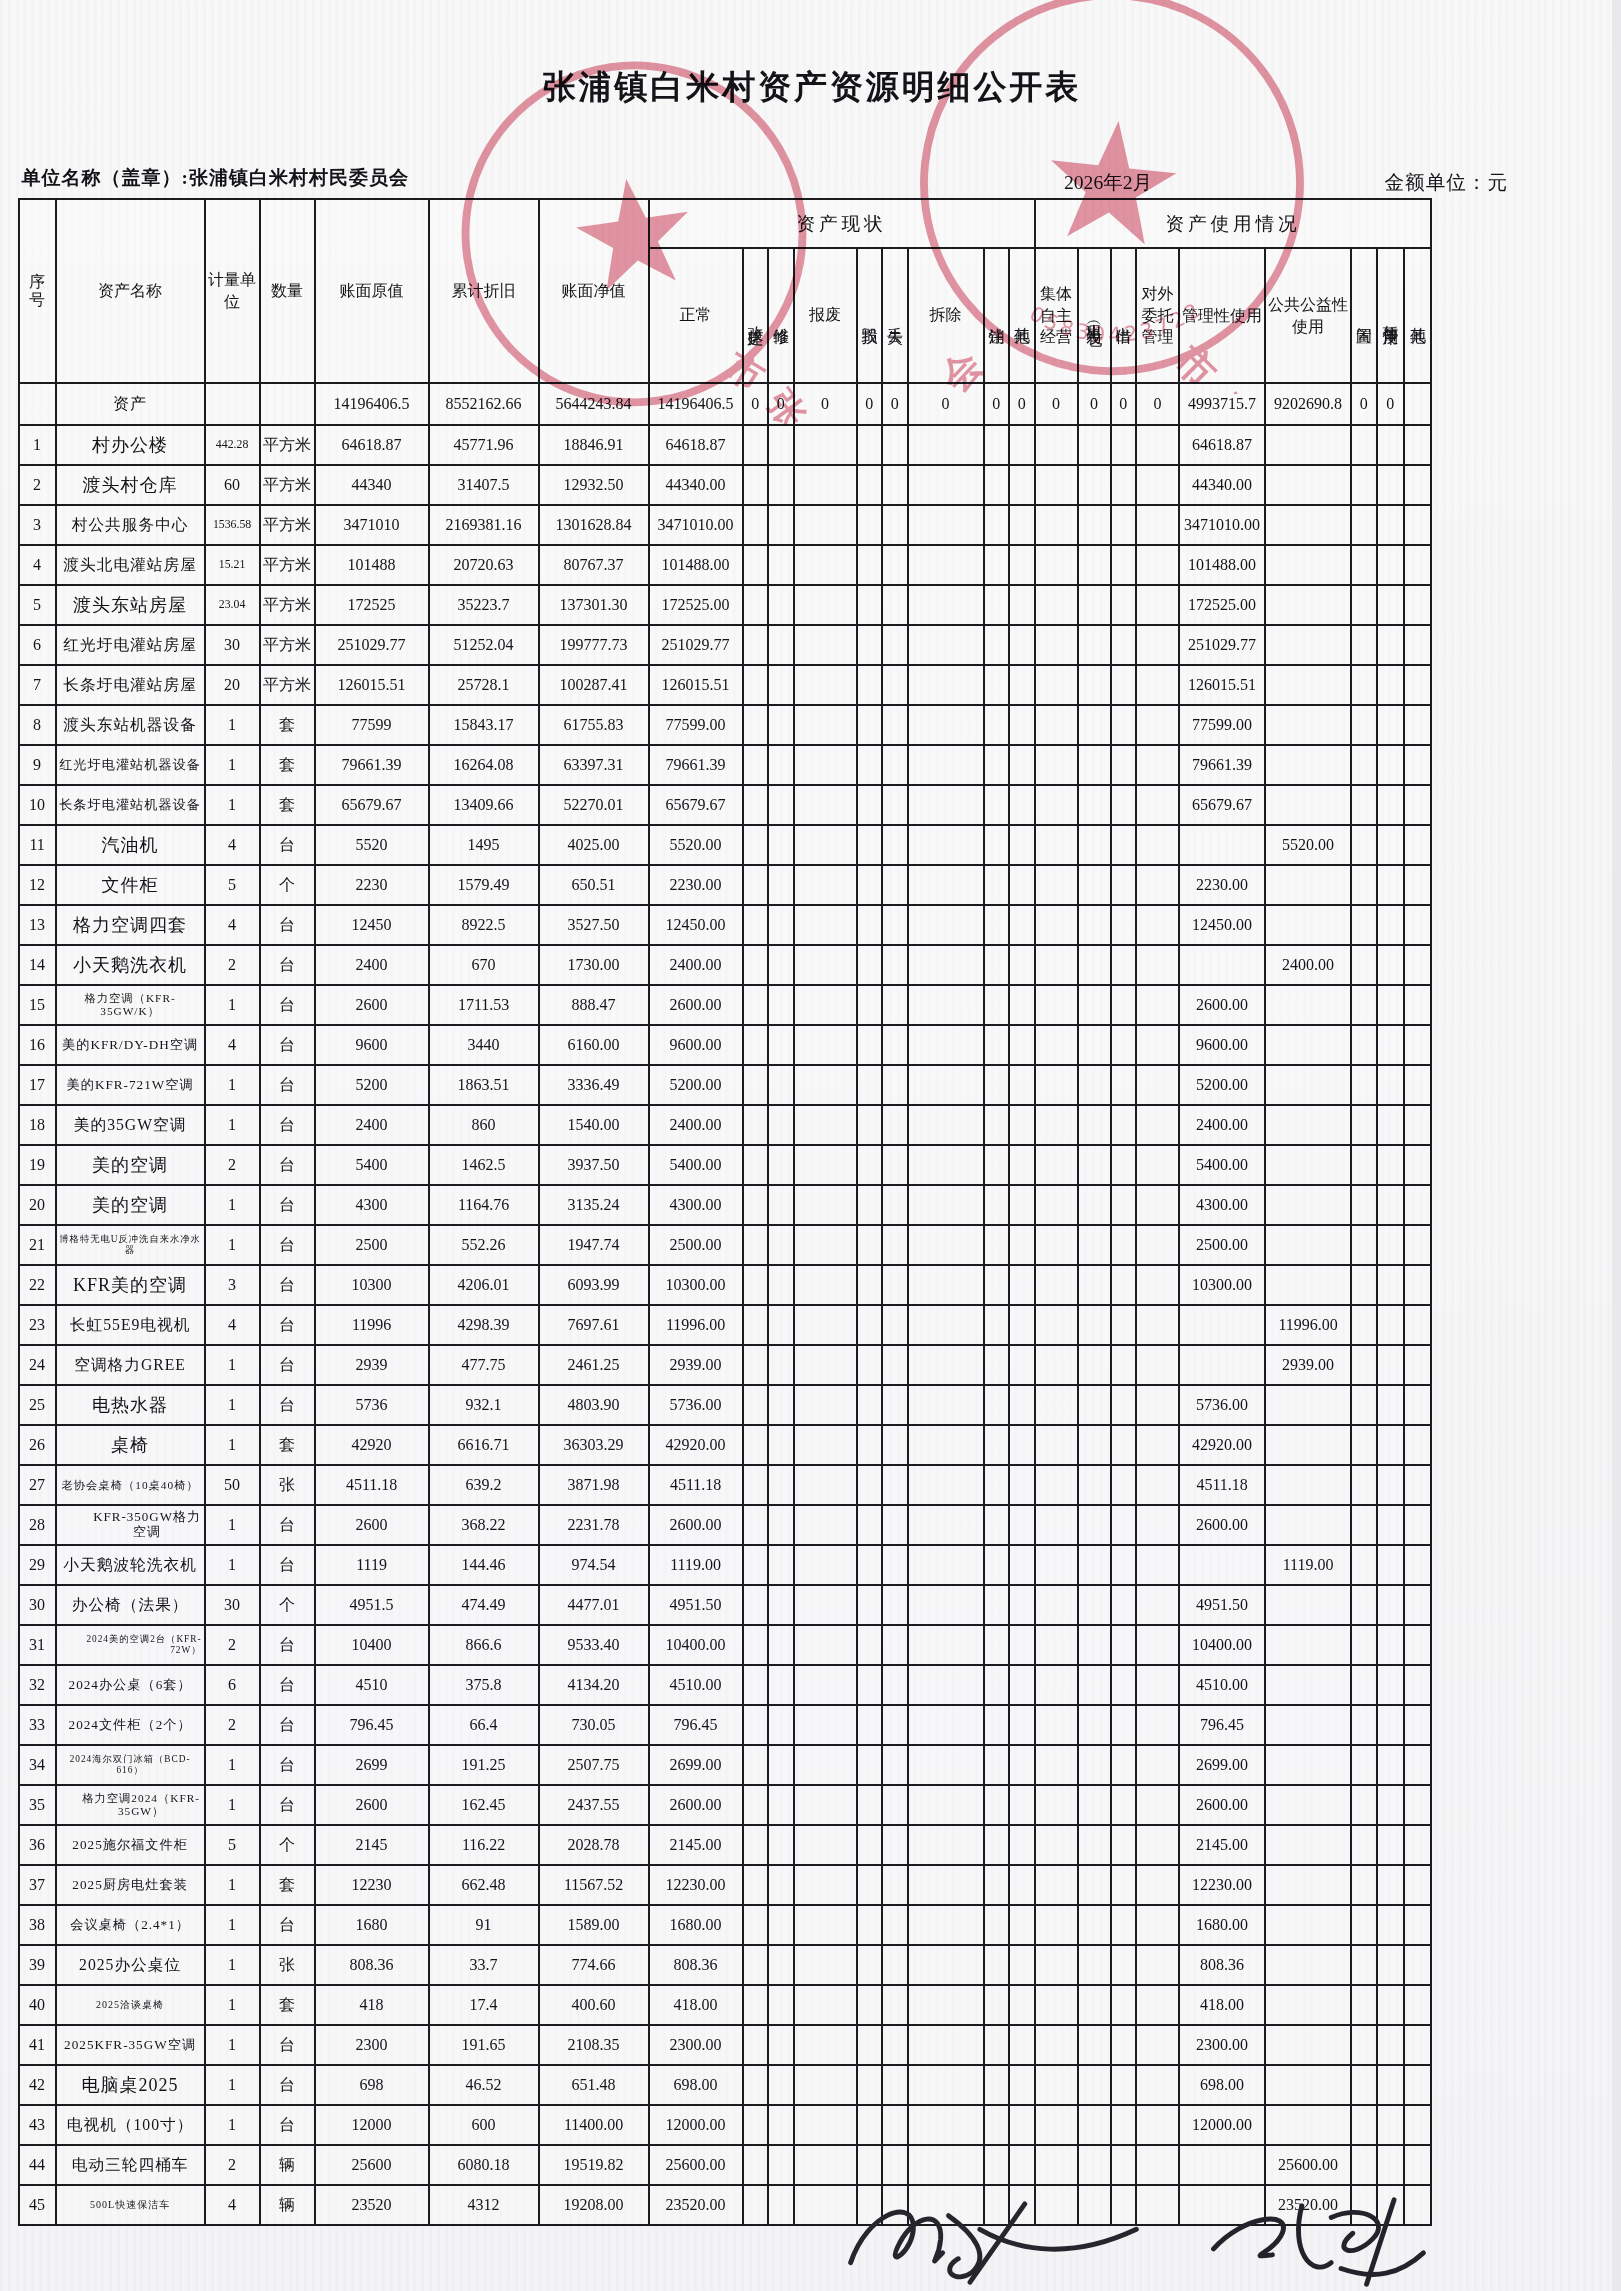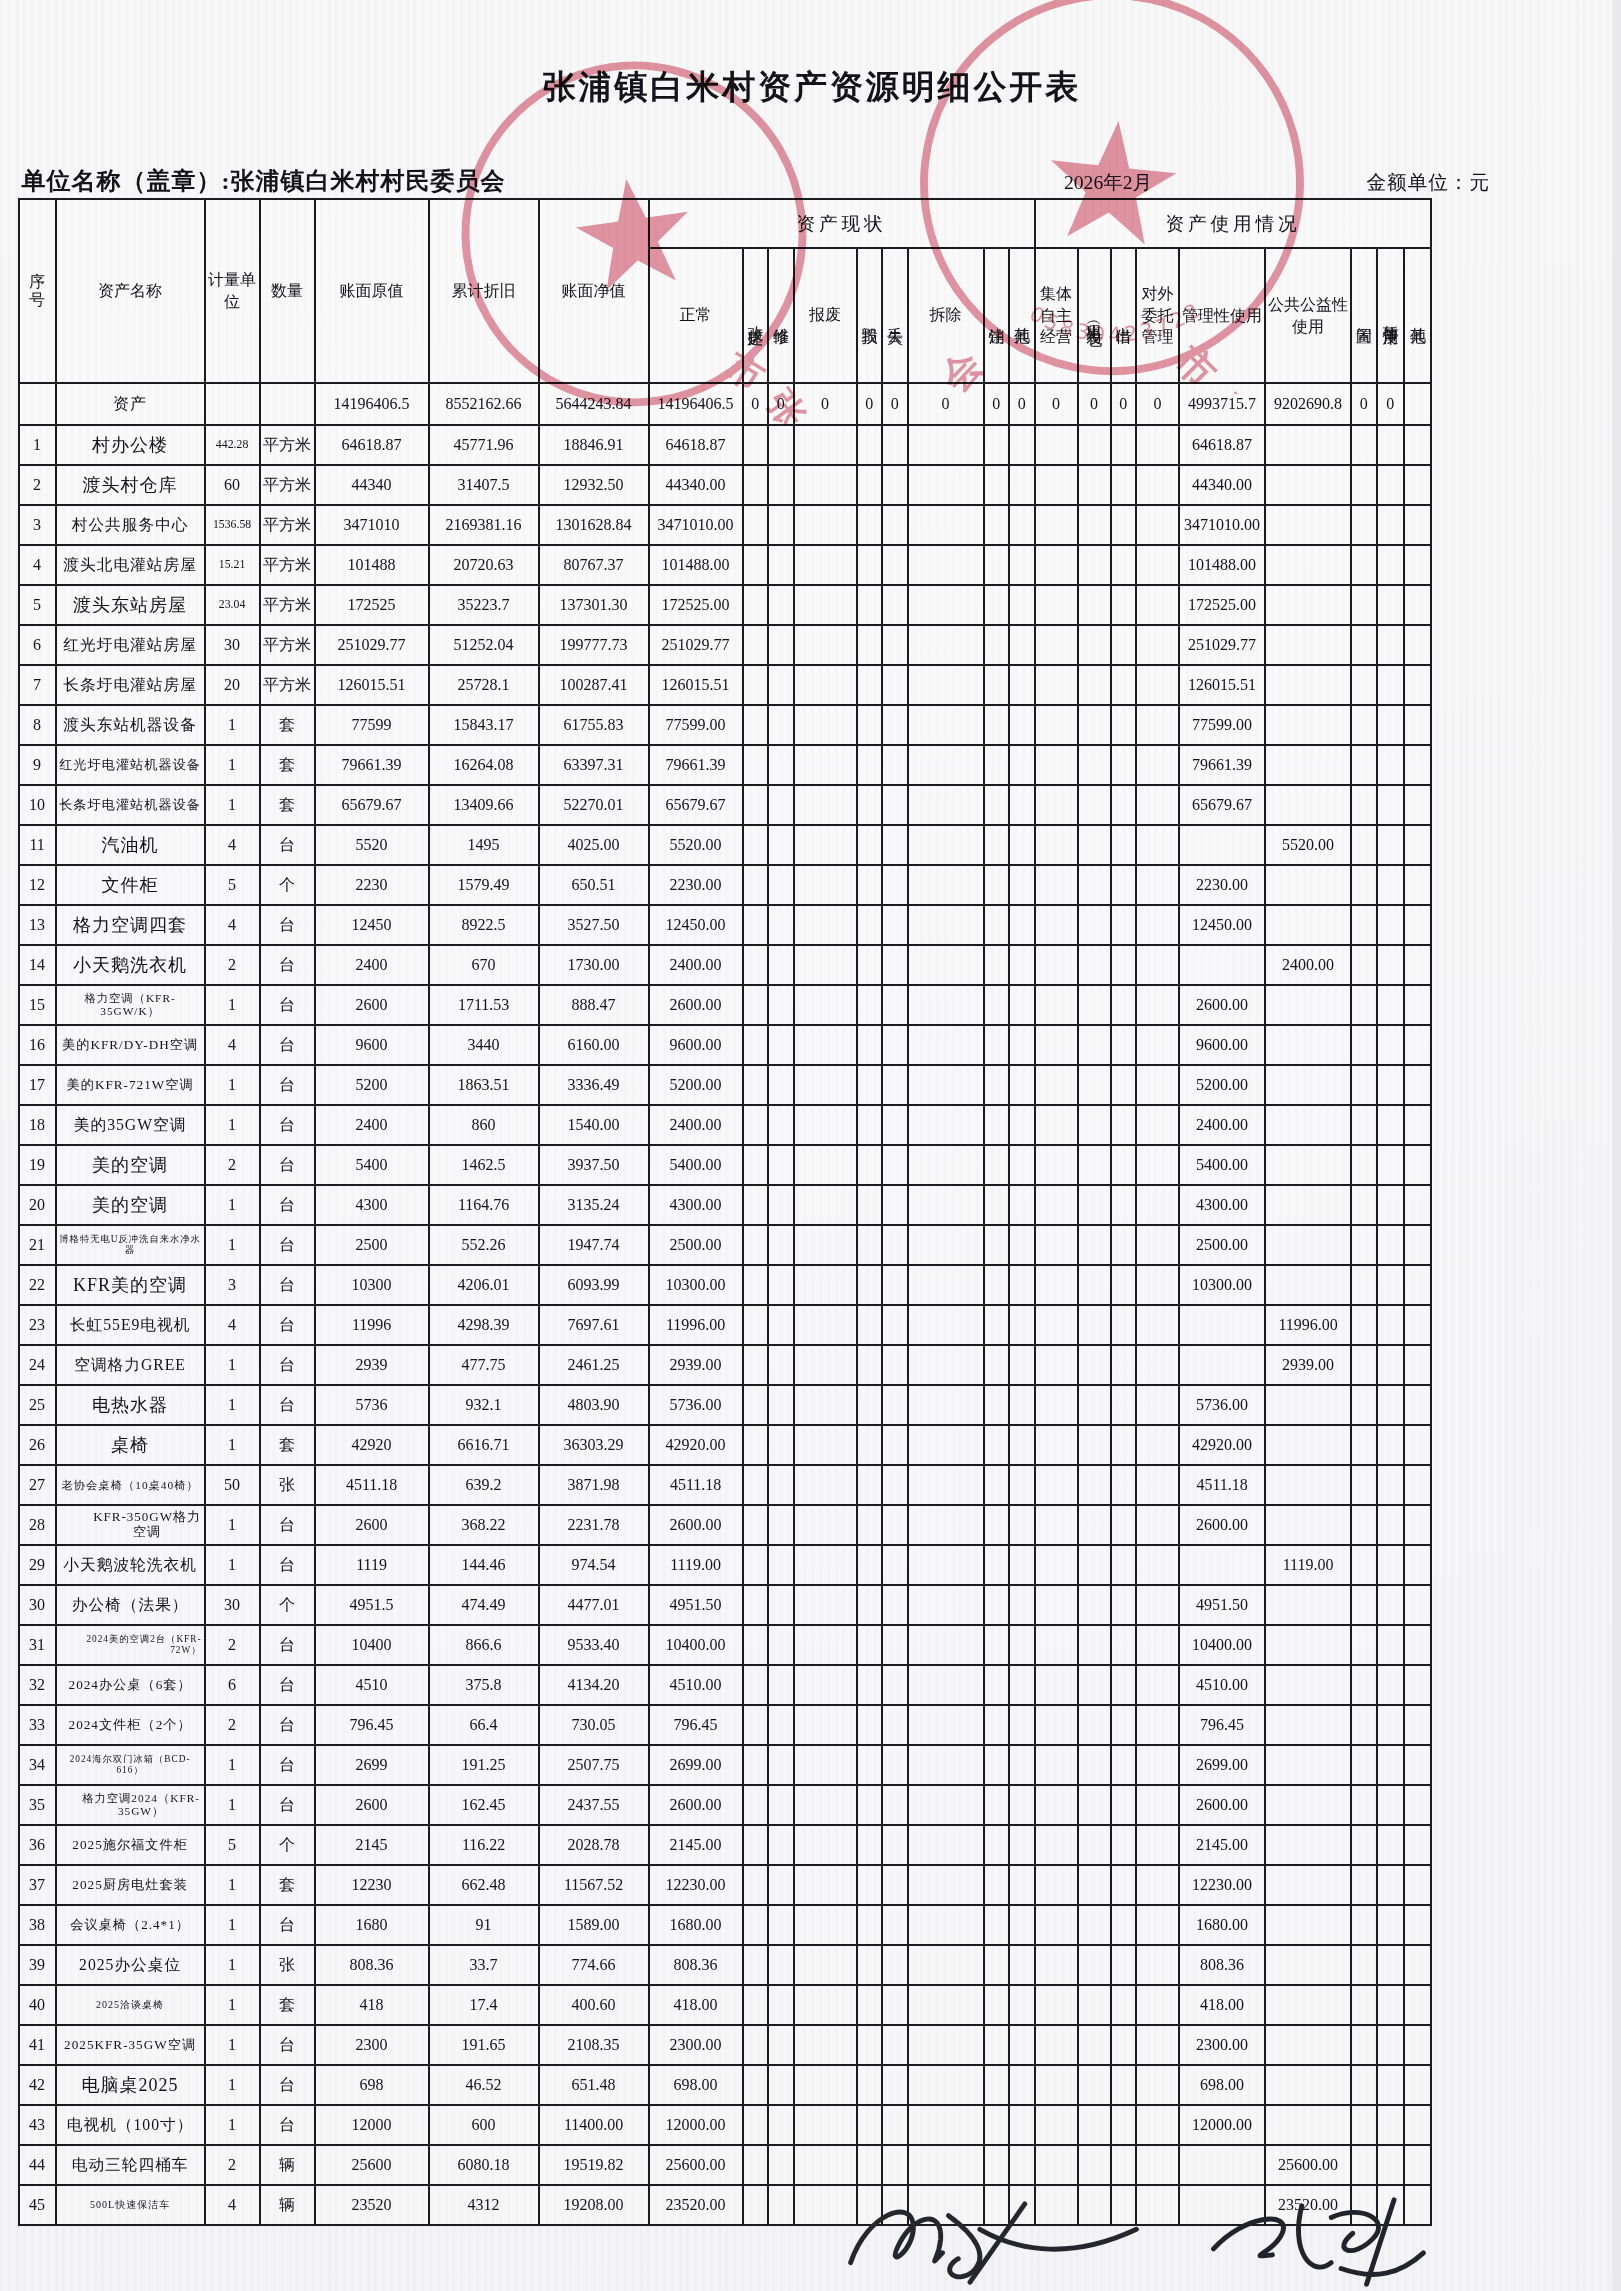--- a/index.html
+++ b/index.html
@@ -8,23 +8,23 @@
     background:
       repeating-linear-gradient(90deg, rgba(0,0,0,0.015) 0 2.9px, rgba(0,0,0,0) 2.9px 7.8px),
       linear-gradient(#f8f8f9,#f4f4f6);
     font-family:"Liberation Serif","DejaVu Serif",serif;
     color:#141418;
   }
   .doc-title{
     position:absolute;top:65px;left:50%;transform:translateX(5.9px) translateX(-50%);
     font-size:33px;font-weight:700;letter-spacing:2.9px;white-space:nowrap;
   }
-  .meta-unit{position:absolute;top:165px;left:21.6px;font-size:24px;font-weight:700;letter-spacing:1px;}
+  .meta-unit{position:absolute;top:165px;left:21.6px;font-size:19px;font-weight:700;letter-spacing:1px;}
   .meta-period{position:absolute;top:169px;left:1064px;font-size:19.6px;}
-  .meta-amount{position:absolute;top:169px;right:122px;font-size:19.6px;letter-spacing:1px;}
+  .meta-amount{position:absolute;top:169px;right:104px;font-size:19.6px;letter-spacing:1px;}
 
   table.sheet{
     position:absolute;top:198px;left:17.6px;
     border-collapse:collapse;table-layout:fixed;
     background:rgba(255,255,255,0.25);
   }
   table.sheet th,table.sheet td{
     border:2px solid #1c1c20;
     padding:0 2px;
     text-align:center;vertical-align:middle;

